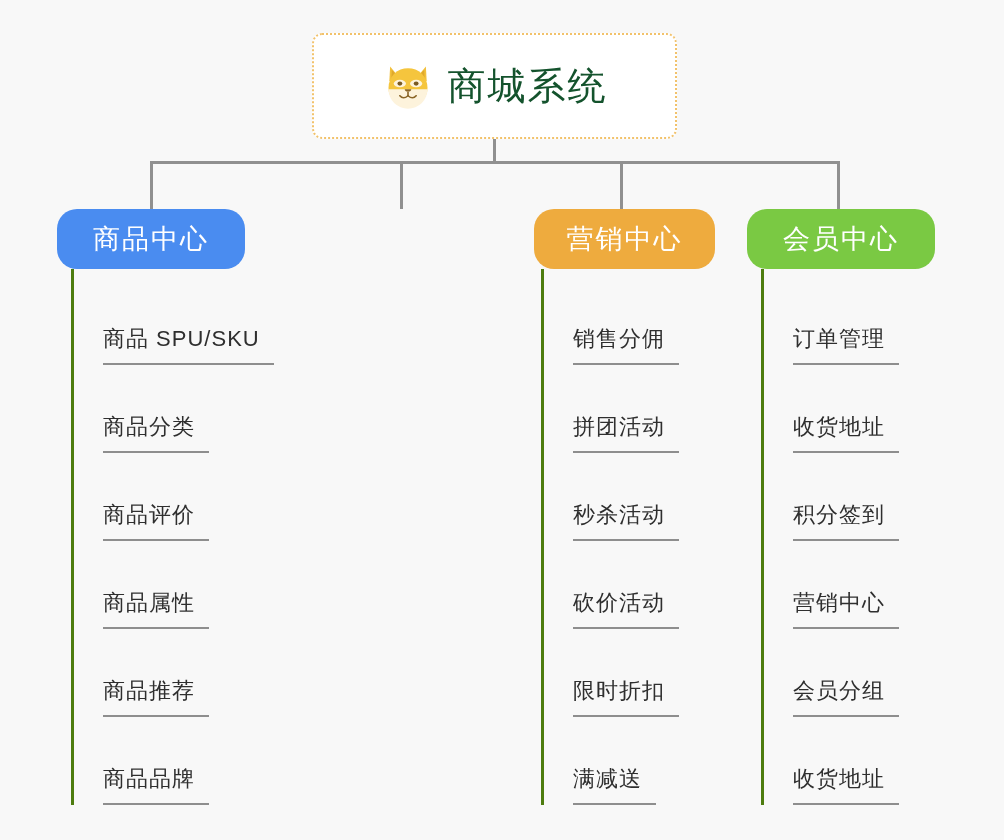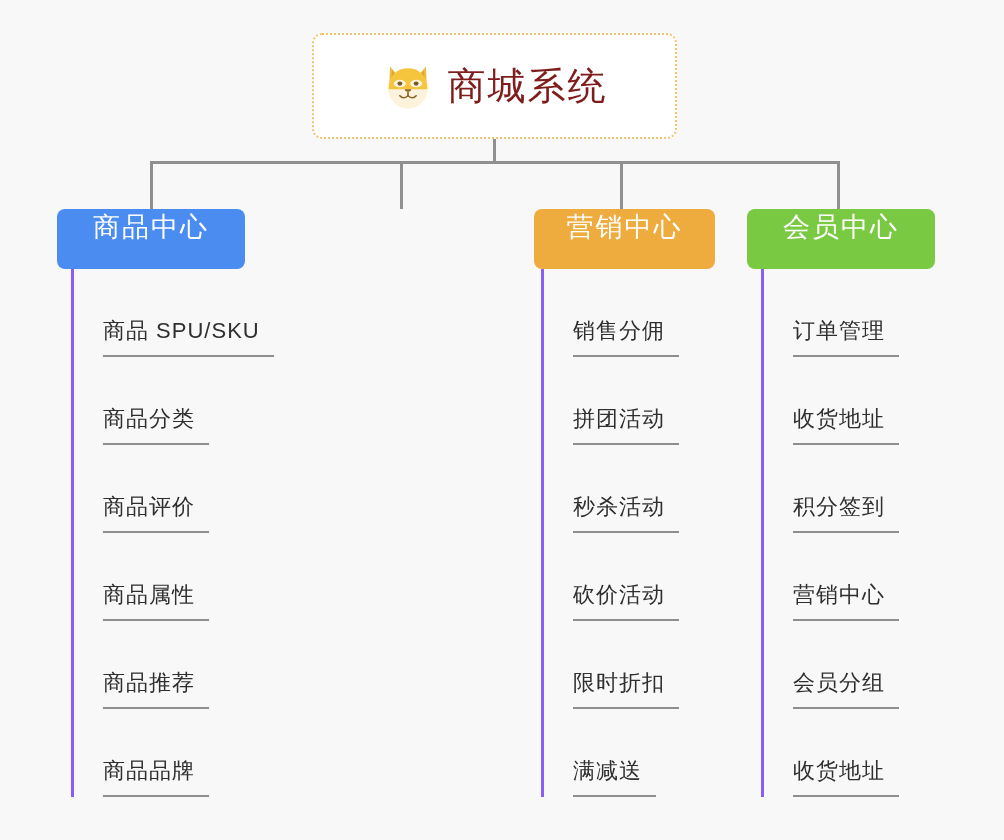--- a/index.html
+++ b/index.html
@@ -76,34 +76,36 @@
   }
 
   
   .column {
     position: absolute;
     top: 209px;
     width: 188px;
   }
   .col-header {
     height: 60px;
-    border-radius: 8px;
+    border-radius: 20px;
     display: flex;
+    align-items: center;
     justify-content: center;
     color: #ffffff;
     font-size: 27px;
     letter-spacing: 2px;
     box-sizing: border-box;
   }
 
   
   .col-items {
     position: relative;
     margin-left: 14px;
-    border-left: 3px solid #8b5cf6;
+    border-left: 3px solid #4d7c0f;
+    padding-top: 8px;
   }
   .leaf-item {
     height: 88px;
     display: flex;
     align-items: flex-end;
     padding-left: 29px;
     box-sizing: border-box;
   }
   .leaf-label {
     display: inline-block;
@@ -132,21 +134,21 @@
         <ellipse cx="22" cy="29" rx="7.5" ry="4.6" fill="#fdf3dc"></ellipse>
         <ellipse cx="42" cy="29" rx="7.5" ry="4.6" fill="#fdf3dc"></ellipse>
         <ellipse cx="22" cy="29" rx="3" ry="2.6" fill="#7a5a22"></ellipse>
         <ellipse cx="42" cy="29" rx="3" ry="2.6" fill="#7a5a22"></ellipse>
         <path d="M32 36 m-4 0 a4 3 0 0 0 8 0 z" fill="#8a6527"></path>
         <path d="M32 40 v4" stroke="#8a6527" stroke-width="2" fill="none" stroke-linecap="round"></path>
         <path d="M32 44 q-6 5 -10 0" stroke="#8a6527" stroke-width="2" fill="none" stroke-linecap="round"></path>
         <path d="M32 44 q6 5 10 0" stroke="#8a6527" stroke-width="2" fill="none" stroke-linecap="round"></path>
       </svg>
     </span>
-    <span class="root-title" style="color: #7f1d1d;">商城系统</span>
+    <span class="root-title" style="color: #14532d;">商城系统</span>
   </div>
 
   <div class="conn conn-v-root" style="background-color: rgb(144, 144, 144);"></div>
   <div class="conn conn-bus" style="background-color: rgb(144, 144, 144);"></div>
   <div class="conn conn-drop" style="left: 150px; background-color: rgb(144, 144, 144);"></div>
   <div class="conn conn-drop" style="left: 400px; background-color: rgb(144, 144, 144);"></div>
   <div class="conn conn-drop" style="left: 620px; background-color: rgb(144, 144, 144);"></div>
   <div class="conn conn-drop" style="left: 837px; background-color: rgb(144, 144, 144);"></div>
 
   <div class="column" style="left:57px;">

